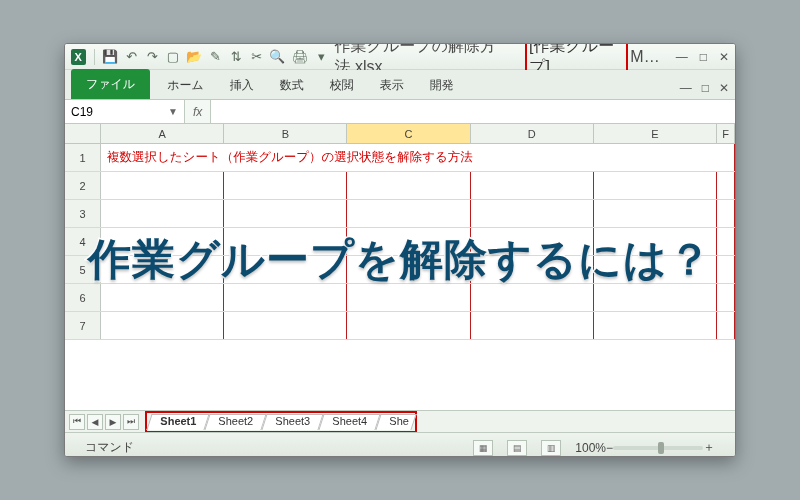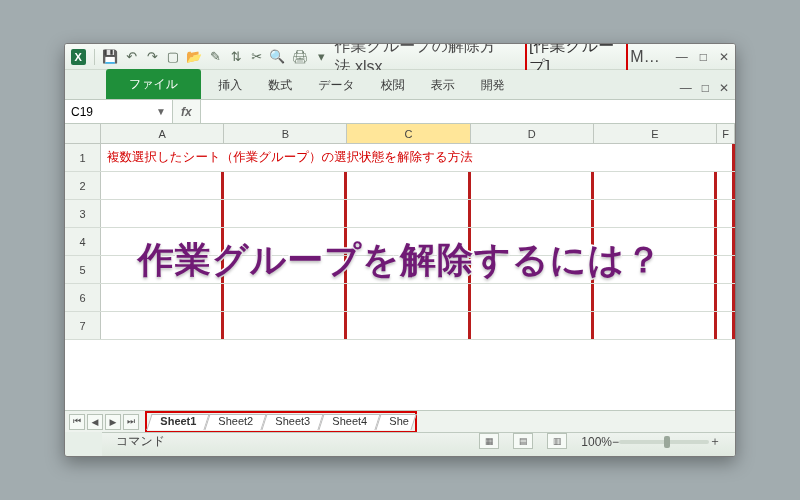--- a/index.html
+++ b/index.html
@@ -12,56 +12,56 @@
   .qat .xl-icon::after{content:"X";position:absolute;inset:0;color:#fff;font:bold 11px/16px Arial;text-align:center;}
   .qat .sep{width:1px;height:16px;background:#c1ccc1;margin:0 2px;}
   .qat .ic{width:16px;height:16px;display:inline-flex;align-items:center;justify-content:center;color:#5a6b5a;font-size:13px;}
   .qat .title-area{margin-left:auto;display:flex;align-items:center;gap:2px;font-size:16px;color:#4a4a4a;}
   .qat .group-tag{border:2px solid #d40000;padding:6px 2px;color:#333;}
   .qat .winbtns{margin-left:10px;display:flex;gap:12px;color:#555;}
   .qat .winbtns span{font-size:12px;}
   
   .ribbon{height:30px;display:flex;align-items:flex-end;padding:0 6px;border-bottom:1px solid #bfcac0;background:#e7efe8;}
   .ribbon .tab{padding:6px 12px 5px;font-size:12px;color:#3a3a3a;border:1px solid transparent;border-bottom:none;}
-  .ribbon .tab.file{background:#1f8f3a;color:#fff;border-radius:3px 3px 0 0;margin-right:4px;padding:6px 22px;margin-left:35px;}
+  .ribbon .tab.file{background:#1f8f3a;color:#fff;border-radius:3px 3px 0 0;margin-right:4px;padding:6px 14px;}
   .ribbon .mini{margin-left:auto;display:flex;gap:10px;padding-bottom:4px;color:#555;font-size:12px;}
   
   .fbar{height:24px;display:flex;align-items:stretch;border-bottom:1px solid #bfcac0;background:#f4f8f4;}
-  .namebox{width:108px;border-right:1px solid #bfcac0;display:flex;align-items:center;justify-content:space-between;padding:0 6px;font-size:12px;background:#fff;}
+  .namebox{width:120px;border-right:1px solid #bfcac0;display:flex;align-items:center;justify-content:space-between;padding:0 6px;font-size:12px;background:#fff;}
   .namebox .dd{color:#666;font-size:10px;}
-  .fxbtns{display:flex;align-items:center;gap:6px;padding:0 8px;border-right:1px solid #bfcac0;color:#666;font-size:12px;font-style:italic;font-weight:bold;}
+  .fxbtns{display:flex;align-items:center;gap:6px;padding:0 8px;border-right:1px solid #bfcac0;color:#666;font-size:12px;font-style:italic;}
   .formula{flex:1;background:#fff;}
   
   .sheet{flex:1;display:flex;flex-direction:column;background:#fff;overflow:hidden;}
   .colhdr{height:20px;display:flex;border-bottom:1px solid #c0c7c0;}
   .corner{width:36px;background:#eef3ee;border-right:1px solid #c0c7c0;}
   .ch{flex:1;min-width:0;background:#eef3ee;border-right:1px solid #c0c7c0;font-size:11px;color:#444;display:flex;align-items:center;justify-content:center;}
   .ch.sel{background:#ffe699;}
   .rows{flex:1;display:flex;flex-direction:column;}
   .row{height:28px;display:flex;border-bottom:1px solid #d5dcd5;}
   .rh{width:36px;background:#eef3ee;border-right:1px solid #c0c7c0;font-size:11px;color:#444;display:flex;align-items:center;justify-content:center;}
-  .cell{flex:1;border-right:3px solid #b91c1c;min-width:0;}
+  .cell{flex:1;border-right:1px solid #b91c1c;min-width:0;}
   .row1txt{color:#d40000;font-size:12.5px;padding-left:6px;white-space:nowrap;display:flex;align-items:center;}
   
   .tabrow{height:22px;background:#eef3ee;border-top:1px solid #bfcac0;display:flex;align-items:center;padding:0 4px;gap:2px;}
   .navbtn{width:16px;height:16px;border:1px solid #b7c2b7;background:#f6faf6;font-size:9px;color:#555;display:flex;align-items:center;justify-content:center;}
   .sheet-tabs{display:flex;align-items:flex-end;gap:0;border:2px solid #d40000;padding:1px 2px;margin-left:4px;}
   .stab{height:16px;padding:0 10px;font-size:11px;color:#333;background:#fff;border:1px solid #bcbcbc;border-bottom:none;border-top-left-radius:0;border-top-right-radius:0;transform:skewX(-18deg);}
   .stab span{display:inline-block;transform:skewX(18deg);}
   .stab.sel{background:#fff;font-weight:bold;}
   .stab.partial{padding-right:4px;}
   
-  .status{height:24px;background:linear-gradient(#eef3ee,#e0e9e0);border-top:1px solid #bfcac0;display:flex;align-items:flex-start;padding:0 14px;font-size:12px;color:#444;gap:14px;margin-left:37px;}
+  .status{height:24px;background:linear-gradient(#eef3ee,#e0e9e0);border-top:1px solid #bfcac0;display:flex;align-items:flex-end;padding:0 20px;font-size:12px;color:#444;gap:14px;}
   .status .spacer{flex:1;}
   .viewbtn{width:20px;height:16px;border:1px solid #b7c2b7;background:#f6faf6;display:flex;align-items:center;justify-content:center;font-size:9px;color:#666;}
   .zoom{display:flex;align-items:center;}
   .zoom .track{width:90px;height:4px;background:#cfd9cf;border-radius:2px;position:relative;}
   .zoom .track::after{content:"";position:absolute;left:50%;top:-4px;width:6px;height:12px;background:#9aa79a;border-radius:2px;}
   
-  .headline{position:absolute;left:50%;top:52%;transform:translate(-50%,-50%);font-size:36px;font-weight:800;color:#701a75;-webkit-text-stroke:3px #fff;text-stroke:3px #fff;paint-order:stroke fill;white-space:nowrap;letter-spacing:1px;text-shadow:0 2px 3px rgba(0,0,0,.25);}
+  .headline{position:absolute;left:50%;top:52%;transform:translate(-50%,-50%);font-size:43px;font-weight:800;color:#0c4a6e;-webkit-text-stroke:3px #fff;text-stroke:3px #fff;paint-order:stroke fill;white-space:nowrap;letter-spacing:1px;text-shadow:0 2px 3px rgba(0,0,0,.25);}
 </style>
 </head>
 <body>
 
 <div class="window">
 
   <div class="qat">
     <span class="xl-icon"></span>
     <span class="sep"></span>
     <span class="ic">💾</span>
@@ -82,23 +82,23 @@
     </div>
     <div class="winbtns">
       <span>—</span>
       <span>□</span>
       <span>✕</span>
     </div>
   </div>
 
   <div class="ribbon">
     <div class="tab file">ファイル</div>
+    <div class="tab">ホーム</div>
     <div class="tab">挿入</div>
     <div class="tab">数式</div>
-    <div class="tab">データ</div>
     <div class="tab">校閲</div>
     <div class="tab">表示</div>
     <div class="tab">開発</div>
     <div class="mini">
       <span>—</span>
       <span>□</span>
       <span>✕</span>
     </div>
   </div>
 

